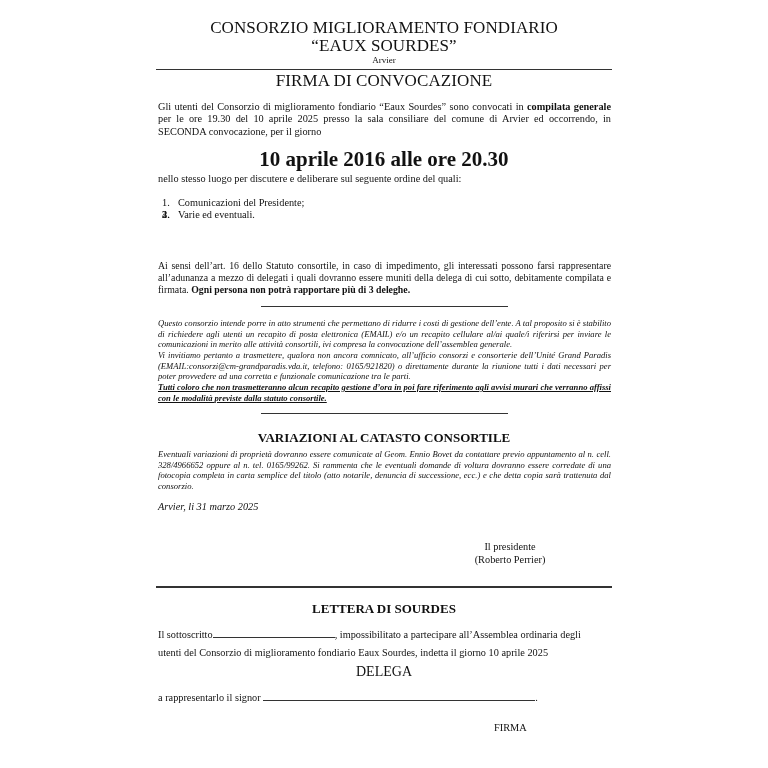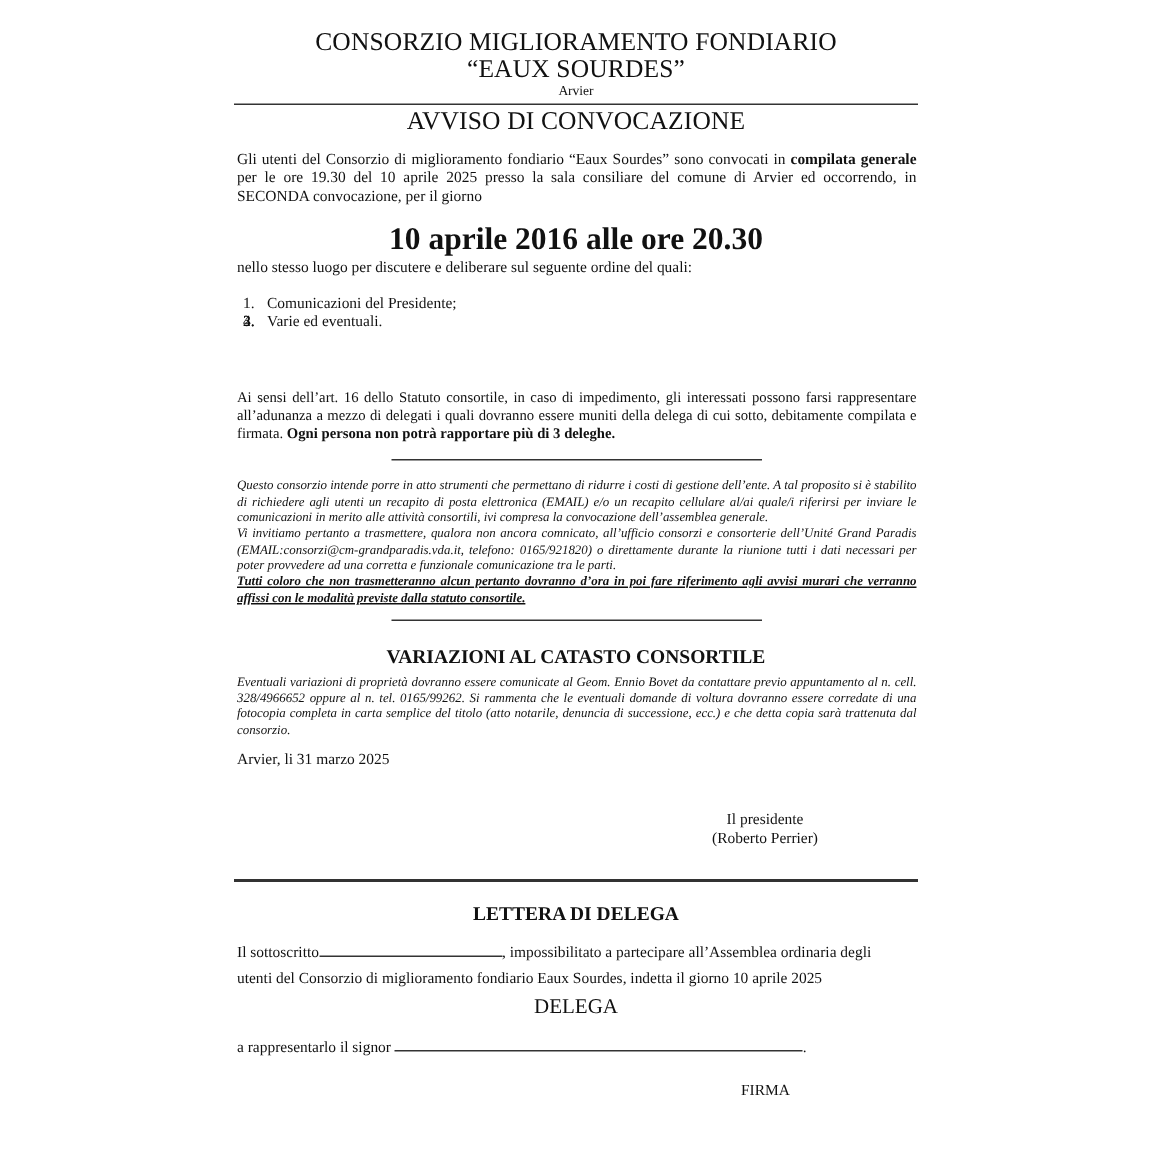--- a/index.html
+++ b/index.html
@@ -22,21 +22,21 @@
   .u { text-decoration:underline; font-weight:bold; }
   .blank { display:inline-block; border-bottom:1px solid #333; vertical-align:baseline; height:10px; }
 </style>
 </head>
 <body>
 
 <div class="abs center h1" style="left:156px; width:456px; top:18px;">CONSORZIO MIGLIORAMENTO FONDIARIO</div>
 <div class="abs center h1" style="left:156px; width:456px; top:36px;">“EAUX SOURDES”</div>
 <div class="abs center" style="left:156px; width:456px; top:55px; font-size:9px; line-height:10px;">Arvier</div>
 <div class="rule" style="left:156px; width:456px; top:69px;"></div>
-<div class="abs center h1" style="left:156px; width:456px; top:71px;">AVVISO DI CONVOCAZIONE</div>
+<div class="abs center h1" style="left:156px; width:456px; top:71px;">FIRMA DI CONVOCAZIONE</div>
 
 <div class="abs body just" style="left:158px; width:453px; top:101px;">
   <span>Gli utenti del Consorzio di miglioramento fondiario “Eaux Sourdes” sono convocati in </span><b>compilata generale</b><span> per le ore 19.30 del 10 aprile 2025 presso la sala consiliare del comune di Arvier ed occorrendo, in SECONDA convocazione, per il giorno</span>
 </div>
 
 <div class="abs center big" style="left:156px; width:456px; top:147px;">
   <span>10 aprile 2016</span> <span>alle ore 20.30</span>
 </div>
 
 <div class="abs body" style="left:158px; width:453px; top:173px;">nello stesso luogo per discutere e deliberare sul seguente ordine del quali:</div>
@@ -47,32 +47,32 @@
   <li><span class="num">4.</span><span>Varie ed eventuali.</span></li>
 </ol>
 
 <div class="abs body just" style="left:158px; width:453px; top:260px; font-size:9.8px; line-height:12px;">
   <span>Ai sensi dell’art. 16 dello Statuto consortile, in caso di impedimento, gli interessati possono farsi rappresentare all’adunanza a mezzo di delegati i quali dovranno essere muniti della delega di cui sotto, debitamente compilata e firmata. </span><b>Ogni persona non potrà rapportare più di 3 deleghe.</b>
 </div>
 <div class="rule" style="left:261px; width:247px; top:306px;"></div>
 
 <div class="abs ital just" style="left:158px; width:453px; top:318px;">Questo consorzio intende porre in atto strumenti che permettano di ridurre i costi di gestione dell’ente. A tal proposito si è stabilito di richiedere agli utenti un recapito di posta elettronica (EMAIL) e/o un recapito cellulare al/ai quale/i riferirsi per inviare le comunicazioni in merito alle attività consortili, ivi compresa la convocazione dell’assemblea generale.</div>
 <div class="abs ital just" style="left:158px; width:453px; top:350px;">Vi invitiamo pertanto a trasmettere, qualora non ancora comnicato, all’ufficio consorzi e consorterie dell’Unité Grand Paradis (EMAIL:consorzi@cm-grandparadis.vda.it, telefono: 0165/921820) o direttamente durante la riunione tutti i dati necessari per poter provvedere ad una corretta e funzionale comunicazione tra le parti.</div>
-<div class="abs ital just u" style="left:158px; width:453px; top:382px;">Tutti coloro che non trasmetteranno alcun pertanto dovranno d’ora in poi fare riferimento agli avvisi murari che verranno affissi con le modalità previste dalla statuto consortile.</div>
+<div class="abs ital just u" style="left:158px; width:453px; top:382px;">Tutti coloro che non trasmetteranno alcun recapito gestione d’ora in poi fare riferimento agli avvisi murari che verranno affissi con le modalità previste dalla statuto consortile.</div>
 <div class="rule" style="left:261px; width:247px; top:413px;"></div>
 
 <div class="abs center sect" style="left:156px; width:456px; top:430px;">VARIAZIONI AL CATASTO CONSORTILE</div>
 <div class="abs ital just" style="left:158px; width:453px; top:449px;">Eventuali variazioni di proprietà dovranno essere comunicate al Geom. Ennio Bovet da contattare previo appuntamento al n. cell. 328/4966652 oppure al n. tel. 0165/99262. Si rammenta che le eventuali domande di voltura dovranno essere corredate di una fotocopia completa in carta semplice del titolo (atto notarile, denuncia di successione, ecc.) e che detta copia sarà trattenuta dal consorzio.</div>
 
-<div class="abs body" style="left:158px; width:300px; top:501px;">Arvier, li 31 marzo 2025</div>
+<div class="abs body" style="left:158px; width:300px; top:501px;font-style:italic;">Arvier, li 31 marzo 2025</div>
 <div class="abs center body" style="left:460px; width:100px; top:541px;">Il presidente</div>
 <div class="abs center body" style="left:460px; width:100px; top:554px;">(Roberto Perrier)</div>
 <div class="rule thick" style="left:156px; width:456px; top:586px;"></div>
 
-<div class="abs center sect" style="left:156px; width:456px; top:601px;">LETTERA DI DELEGA</div>
+<div class="abs center sect" style="left:156px; width:456px; top:601px;">LETTERA DI SOURDES</div>
 
 <div class="abs body" style="left:158px; width:460px; top:627px; white-space:nowrap;">
   <span>Il sottoscritto</span><span class="blank" style="width:122px;"></span><span>, impossibilitato a partecipare all’Assemblea ordinaria degli</span>
 </div>
 <div class="abs body" style="left:158px; width:460px; top:647px; white-space:nowrap;">utenti del Consorzio di miglioramento fondiario Eaux Sourdes, indetta il giorno 10 aprile 2025</div>
 
 <div class="abs center" style="left:156px; width:456px; top:664px; font-size:14px; line-height:16px;">DELEGA</div>
 
 <div class="abs body" style="left:158px; width:460px; top:690px; white-space:nowrap;">
   <span>a rappresentarlo il signor</span> <span class="blank" style="width:272px;"></span><span>.</span>

